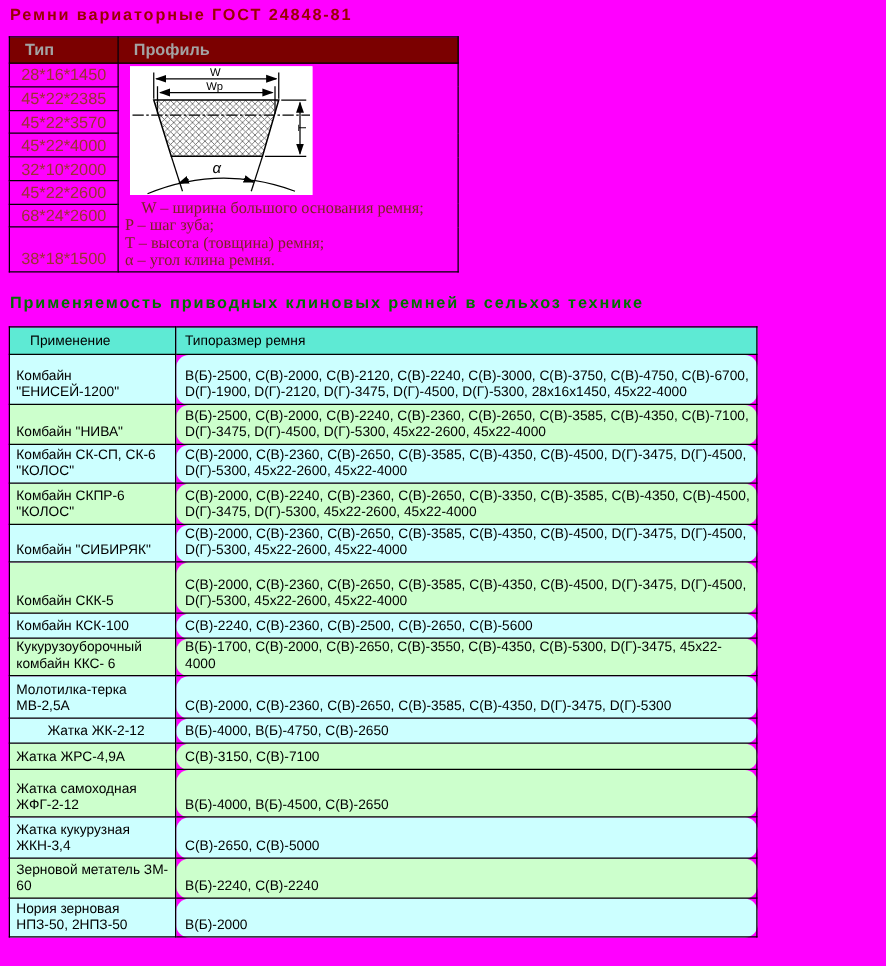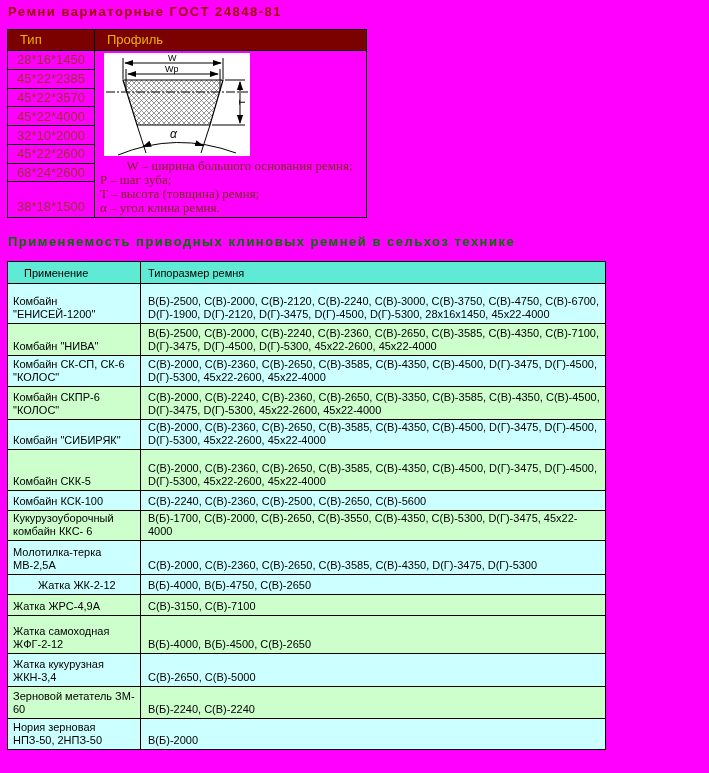--- a/index.html
+++ b/index.html
@@ -15,22 +15,22 @@
     margin:0 0 0 1px;
     font-size:13px;font-weight:bold;letter-spacing:1.5px;
     color:#990000;
   }
 
   table{border-collapse:collapse;}
 
   
   .belt-table{margin-top:10px;}
   .belt-table th{
-    background:#7b0000;color:#eab308;
-    font-size:13px;font-weight:normal;text-align:left;
+    background:#7b0000;color:#a3a3a3;
+    font-size:13px;font-weight:bold;text-align:left;
     border:1px solid #000;
     padding:2px 4px 3px 12px;height:15px;
   }
   .belt-table td{border:1px solid #000;}
   td.type-cell{
     width:82px;height:17px;
     text-align:center;vertical-align:middle;
     color:#993333;font-size:13px;
     padding:0 2px;
   }
@@ -39,21 +39,21 @@
     width:262px;vertical-align:top;
     padding:2px 0 2px 9px;
   }
   .diagram-box{width:146px;height:103px;background:#fff;display:block;}
   .legend{
     margin:3px 0 0 -4px;
     font-family:"Liberation Serif",serif;
     font-size:13px;line-height:14px;
     color:#7b2424;
   }
-  .legend-line:first-child{padding-left:13px;text-align:center;}
+  .legend-line:first-child{padding-left:13px;}
 
   
   .title2{
     margin:16px 0 12px 1px;
     font-size:13px;font-weight:bold;letter-spacing:1.5px;
     color:#007000;
   }
 
   
   .app-table{width:599px;table-layout:fixed;}
@@ -65,21 +65,21 @@
   }
   .app-table th.col-app{width:112px;padding-left:16px;}
   .app-table th.col-size{padding-left:7px;}
   .app-table td{
     border:1px solid #000;
     font-size:11px;line-height:13px;color:#000;
     vertical-align:bottom;
     padding:1px 4px 2px;
   }
   td.name-cell{padding-left:5px;padding-right:2px;}
-  td.sizes-cell{padding-left:7px;}
+  td.sizes-cell{padding-left:7px;border-radius:10px;}
   tr.row-cyan td{background:#ccffff;}
   tr.row-green td{background:#ccffcc;}
 
   svg text{font-family:"Liberation Sans",sans-serif;fill:#000;}
 </style>
 </head>
 <body>
 
 <div class="wrap">
 

